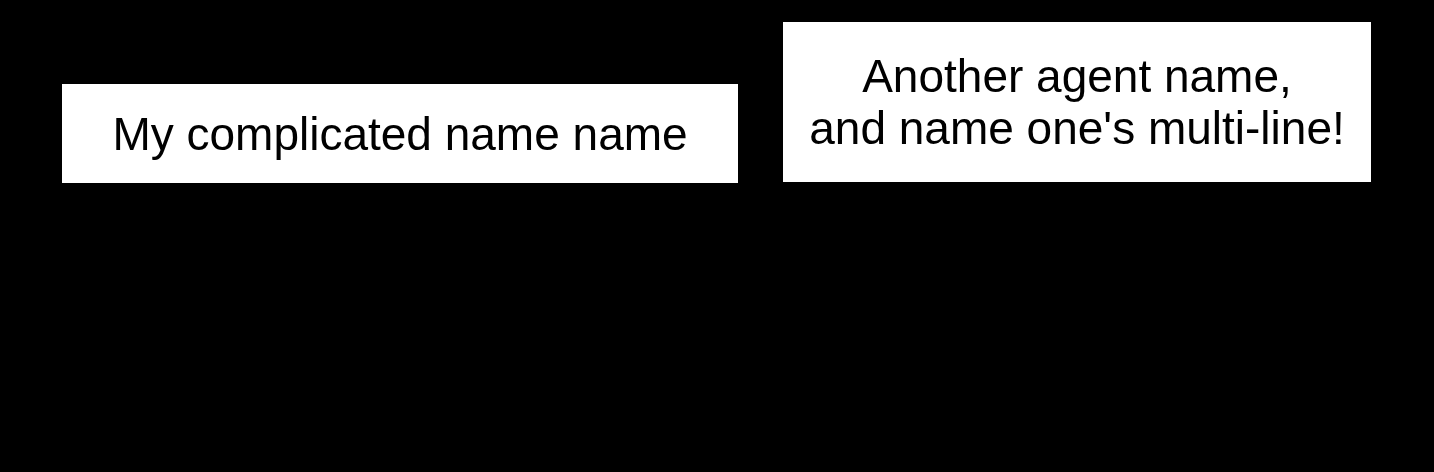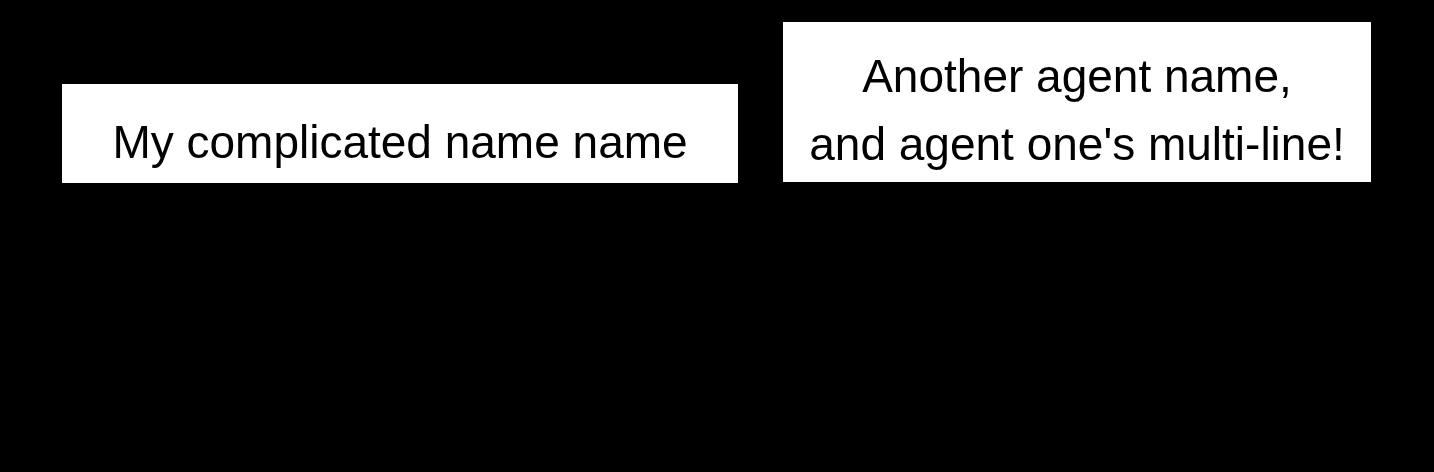--- a/index.html
+++ b/index.html
@@ -40,30 +40,29 @@
   }
   .node-2 {
     left: 783px;
     top: 22px;
     width: 588px;
     height: 160px;
   }
   .node-label-line {
     display: block;
     white-space: nowrap;
-    margin-top: 16px;
   }
 </style>
 </head>
 <body>
 
 <div class="canvas">
 
   <div class="node node-1">
     <span class="node-label-line">My complicated name name</span>
   </div>
 
   <div class="node node-2">
     <span class="node-label-line">Another agent name,</span>
-    <span class="node-label-line">and agent one's multi-line!</span>
+    <span class="node-label-line">and name one's multi-line!</span>
   </div>
 
 </div>
 
 </body></html>

